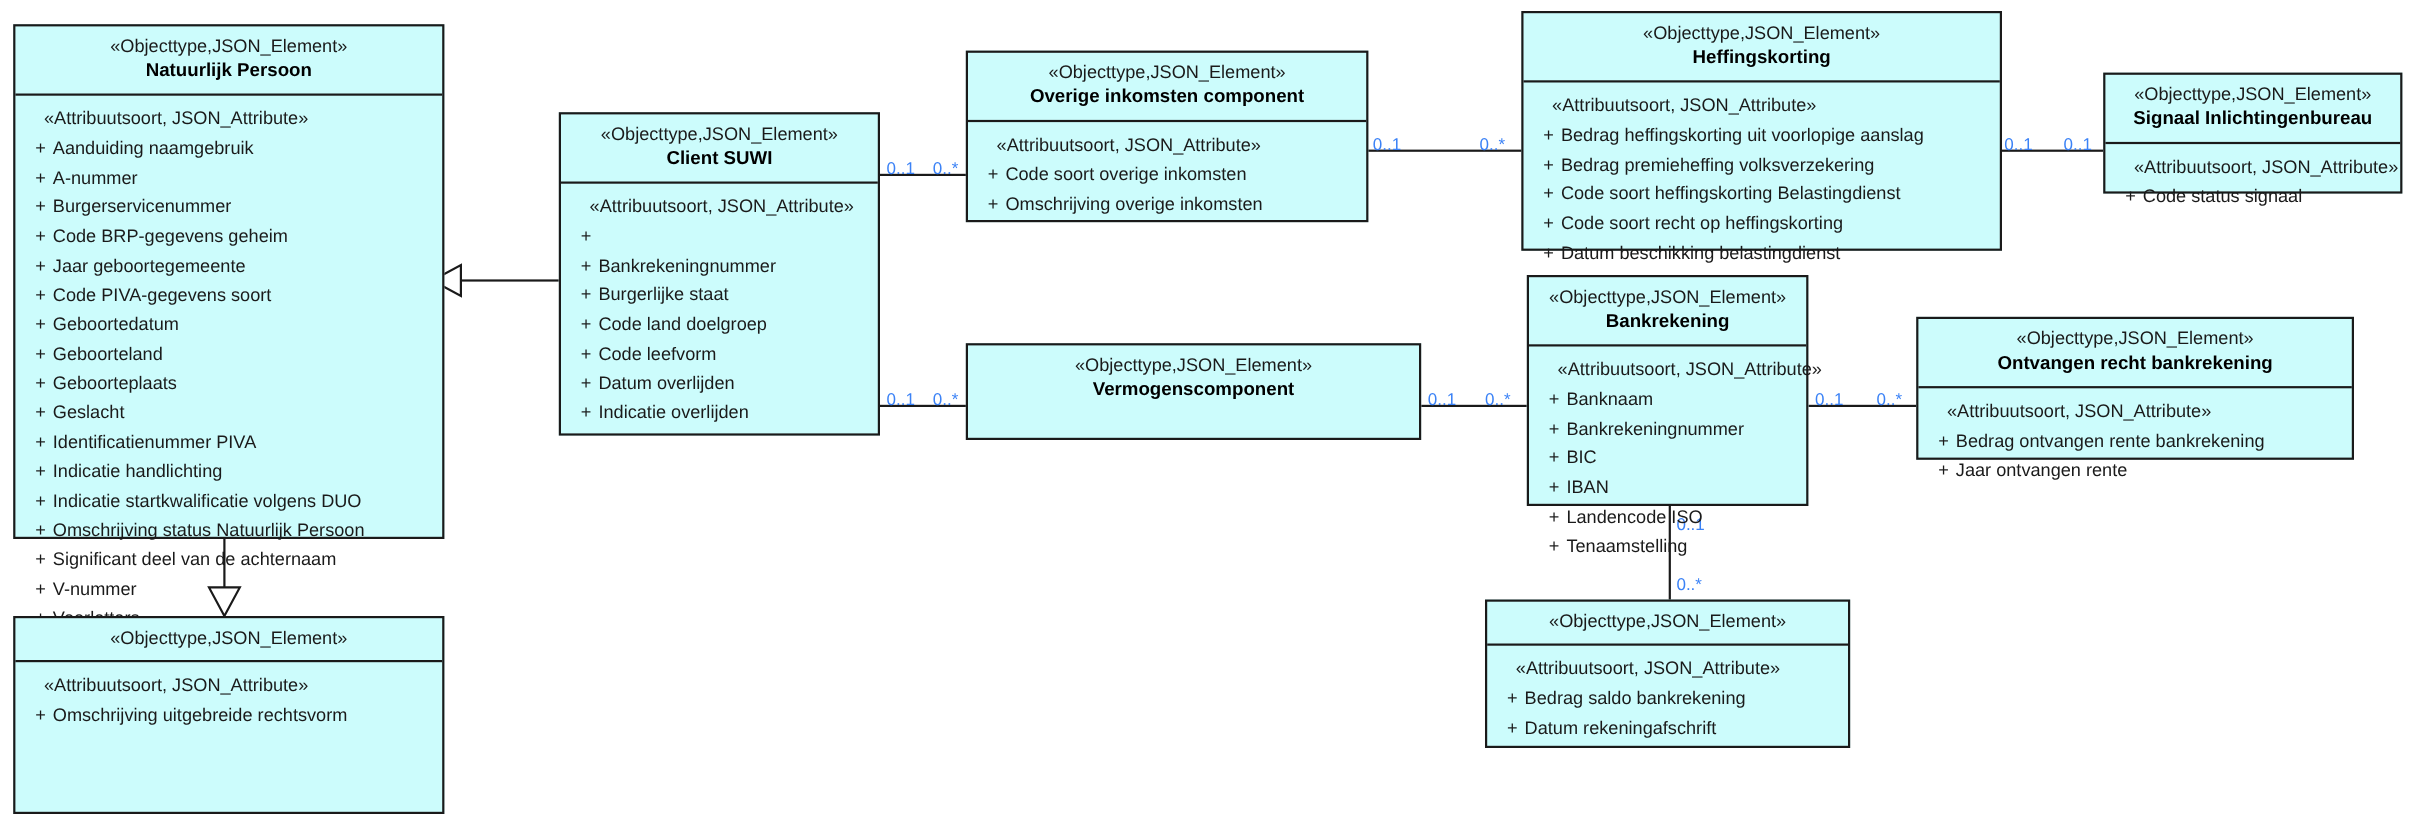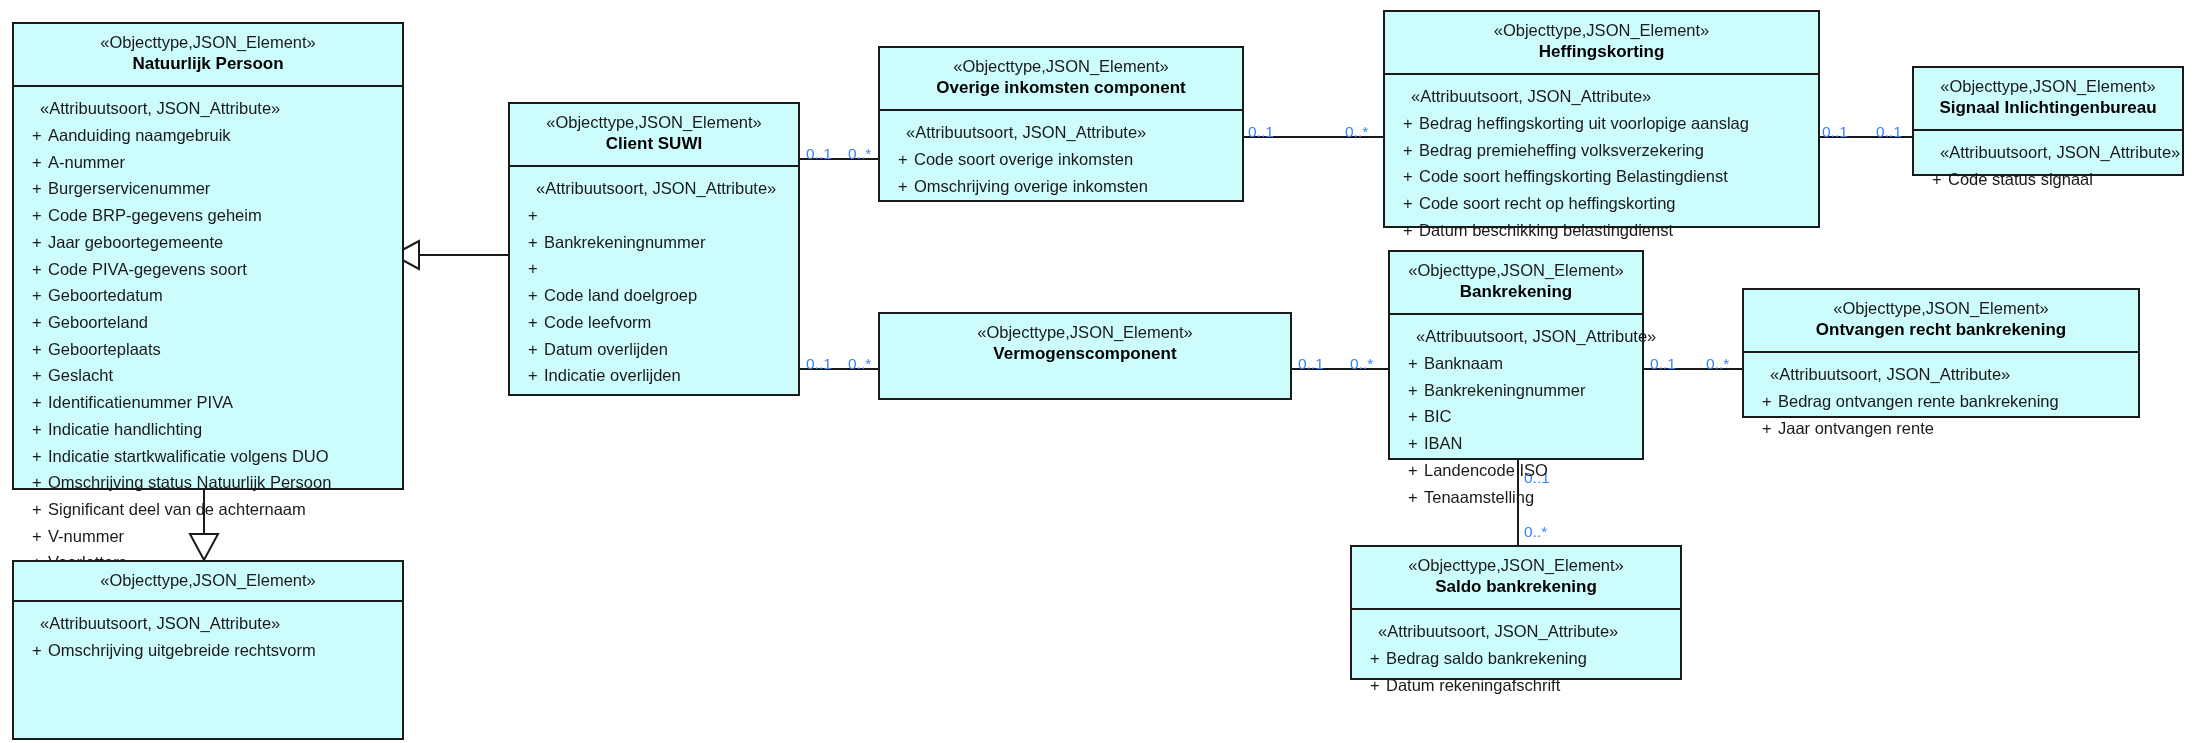--- a/index.html
+++ b/index.html
@@ -243,20 +243,21 @@
       <div class="attr-stereotype">«Attribuutsoort, JSON_Attribute»</div>
       <div class="attr-row">
           <span class="attr-vis">+</span>
         </div>
       <div class="attr-row">
           <span class="attr-vis">+</span>
           <span class="attr-name">Bankrekeningnummer</span>
         </div>
       <div class="attr-row">
           <span class="attr-vis">+</span>
+          <span class="attr-name">Burgerlijke staat</span>
         </div>
       <div class="attr-row">
           <span class="attr-vis">+</span>
           <span class="attr-name">Code land doelgroep</span>
         </div>
       <div class="attr-row">
           <span class="attr-vis">+</span>
           <span class="attr-name">Code leefvorm</span>
         </div>
       <div class="attr-row">
@@ -387,21 +388,20 @@
       <div class="attr-row">
           <span class="attr-vis">+</span>
           <span class="attr-name">Jaar ontvangen rente</span>
         </div>
     </div>
   </div>
 
   <div class="uml-class" style="left:1350px; top:545px; width:332px; height:135px;">
     <div class="uml-header">
       <span class="uml-stereotype">«Objecttype,JSON_Element»</span>
-      <span class="uml-name">Saldo bankrekening</span>
     </div>
     <div class="uml-body">
       <div class="attr-stereotype">«Attribuutsoort, JSON_Attribute»</div>
       <div class="attr-row">
           <span class="attr-vis">+</span>
           <span class="attr-name">Bedrag saldo bankrekening</span>
         </div>
       <div class="attr-row">
           <span class="attr-vis">+</span>
           <span class="attr-name">Datum rekeningafschrift</span>

